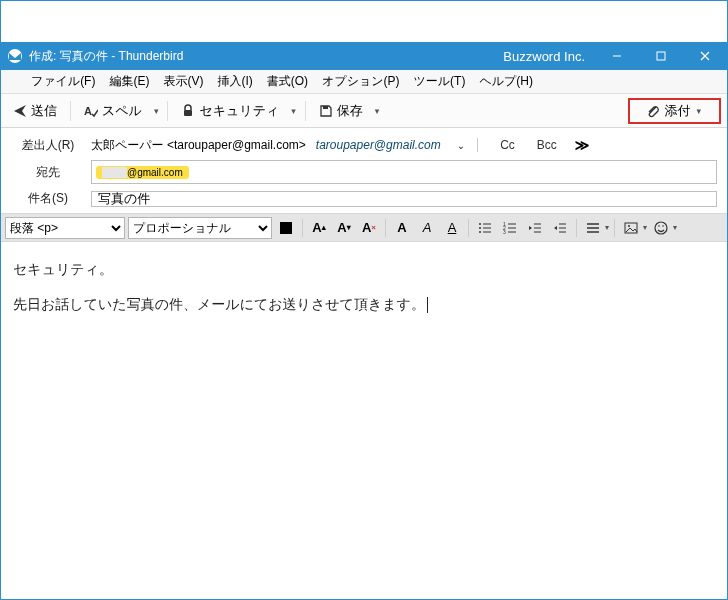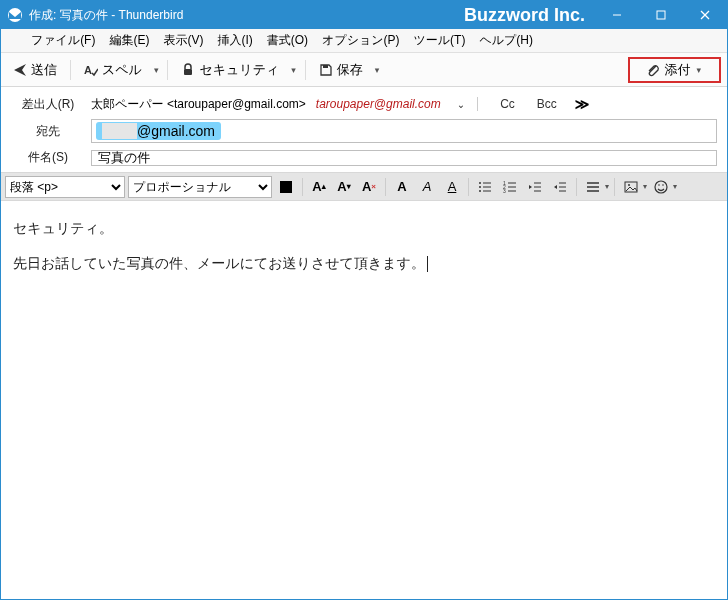--- a/index.html
+++ b/index.html
@@ -1,40 +1,40 @@
 <!DOCTYPE html>
 <html><head>
 <meta charset="utf-8">
 <style>
 * { box-sizing: border-box; margin: 0; padding: 0; }
 body { font-family: "Meiryo", "Yu Gothic", sans-serif; font-size: 12px; background: #fff; width: 728px; height: 600px; overflow: hidden; border: 1px solid #2b8cce; }
-.titlebar { background: #2b8cce; color: #fff; height: 28px; display: flex; align-items: center; padding: 0 0 0 6px; }
+.titlebar { background: #2b8cce; color: #fff; height: 28px; display: flex; align-items: center; padding: 0 0 0 6px; margin-top: 41px; }
 .titlebar .icon { width: 16px; height: 16px; margin-right: 6px; display: inline-flex; }
 .titlebar .title { flex: 0 0 auto; font-size: 12px; }
-.titlebar .brand { margin-left: auto; font-weight: bold; font-size: 18px; padding-right: 10px;}
+.titlebar .brand { margin-left: auto; font-weight: normal; font-size: 13px; padding-right: 10px;}
 .titlebar .winbtns { display: flex; }
 .titlebar .winbtn { width: 44px; height: 28px; display: flex; align-items: center; justify-content: center; color: #fff; }
 .menubar { background: #f7f7f7; border-bottom: 1px solid #e0e0e0; height: 24px; display: flex; align-items: center; padding: 0 24px; gap: 2px; }
 .menubar .menuitem { padding: 2px 6px; font-size: 12px; }
 .toolbar { background: #fbfbfb; height: 34px; display: flex; align-items: center; padding: 0 6px; border-bottom: 1px solid #d8d8d8; gap: 4px; }
 .toolbar .tbtn { display: flex; align-items: center; gap: 4px; padding: 4px 6px; font-size: 13px; border-radius: 2px; }
 .toolbar .sep { width: 1px; height: 20px; background: #ddd; margin: 0 3px; }
 .toolbar .chev { font-size: 9px; color: #555; padding: 0 2px; }
 .toolbar .spacer { flex: 1; }
 .attach-block { border: 2px solid #d62d2d; display: flex; align-items: center; padding: 2px 16px; gap: 4px; font-size: 13px; }
 .headers { padding: 8px 10px 6px 10px; background: #fff; border-bottom: 1px solid #d8d8d8; }
 .hrow { display: flex; align-items: center; margin-bottom: 6px; gap: 6px; }
 .hlabel { width: 74px; text-align: center; font-size: 12px; color: #222; }
 .from-val { font-size: 12px; }
-.from-gray { color: #b91c1c; font-style: italic; margin-left: 4px;}
+.from-gray { color: #0c4a6e; font-style: italic; margin-left: 4px;}
 .hrow .chev2 { font-size: 10px; color: #333; margin-left: 10px;}
 .hrow .ccbtn { border: 1px solid transparent; padding: 1px 5px; font-size: 12px; color: #333; margin-left: 4px;}
 .hrow .morebtn { font-weight: bold; font-size: 14px; margin-left: 6px; }
 .pill-input { border: 1px solid #bfbfbf; background: #fff; flex: 1; height: 24px; display: flex; align-items: center; padding: 0 4px; gap: 4px; }
-.pill { background: #7dd3fc; border-radius: 3px; padding: 1px 6px; font-size: 14px; display: inline-flex; align-items: center; }
+.pill { background: #fde047; border-radius: 3px; padding: 1px 6px; font-size: 10px; display: inline-flex; align-items: center; }
 .pill .mask { color: #e6e6e6; background: #e6e6e6; }
 .subject-input { border: 1px solid #bfbfbf; background: #fff; flex: 1; height: 16px; padding: 2px 6px; font-size: 13px; }
 .fmtbar { background: #e5e5e5; border-bottom: 1px solid #d8d8d8; height: 28px; display: flex; align-items: center; padding: 0 4px; gap: 3px; }
 .fmtbar select { font-size: 12px; height: 22px; border: 1px solid #b5b5b5; background: #fff; }
 .fmtbar .fbtn { width: 22px; height: 22px; display: flex; align-items: center; justify-content: center; font-size: 13px; border-radius: 2px; }
 .fmtbar .vsep { width: 1px; height: 18px; background: #ccc; margin: 0 2px; }
 .fmtbar .fchev { font-size: 8px; color: #555; margin-left: -2px; }
 .editor { padding: 14px 12px; font-size: 14px; line-height: 1.9; color: #222; height: 380px; background: #fff; }
 .cursor { border-left: 1px solid #222; display: inline-block; height: 16px; vertical-align: middle; margin-left: 2px;}
 svg { display: block; }

